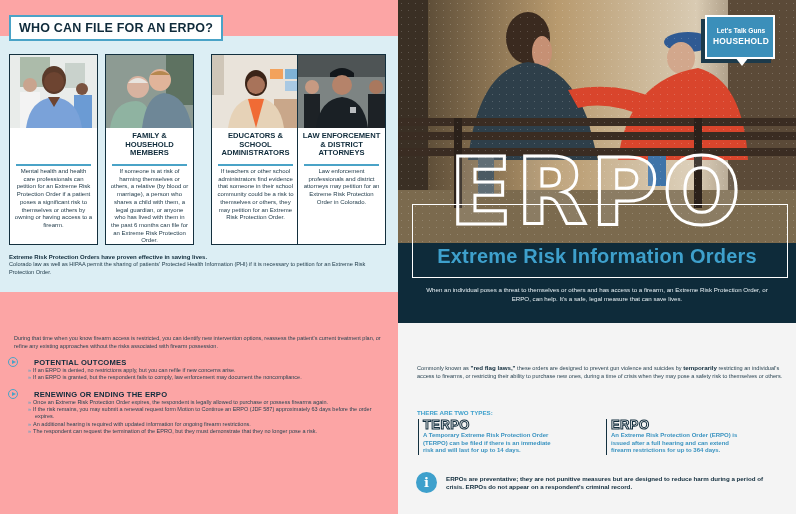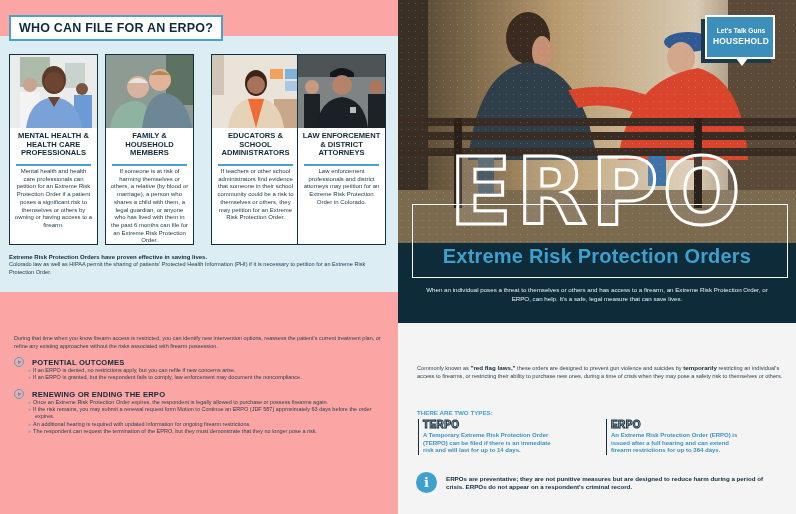--- a/index.html
+++ b/index.html
@@ -35,21 +35,21 @@
     position: absolute; left: 4px; right: 4px; top: 113px;
     font-size: 6px; line-height: 7.7px; text-align: center; color: #1c3746;
   }
   .card.c4 .title { top: 77px; }
   .who-foot { position: absolute; left: 9px; top: 254px; width: 380px; font-size: 5.6px; line-height: 7.4px; color: #1c3746; }
   .who-foot b { font-weight: 900; font-size: 6px; color: #0f2b3b; }
 
   
   .after-label { left: 14px; top: 306px; }
   .after-intro { position: absolute; left: 14px; top: 335px; width: 375px; font-size: 5.5px; line-height: 7.5px; color: #2a4452; }
-  .sub-head { position: absolute; left: 14px; display: flex; align-items: center; gap: 8px; text-align: center; }
+  .sub-head { position: absolute; left: 8px; display: flex; align-items: center; gap: 16px; text-align: center; }
   .sub-head .play {
     width: 10px; height: 10px; border-radius: 50%; border: 1.3px solid #4aa3c7; position: relative;
   }
   .sub-head .play::after {
     content: ""; position: absolute; left: 3px; top: 2px;
     border-left: 4px solid #4aa3c7; border-top: 2.4px solid transparent; border-bottom: 2.4px solid transparent;
   }
   .sub-head span.t { font-weight: 900; font-size: 7.6px; color: #0f2b3b; letter-spacing: 0.2px; text-transform: uppercase; }
   .bullets { position: absolute; left: 28px; width: 355px; font-size: 5.5px; line-height: 7.2px; color: #2a4452; list-style: none; }
   .bullets li { padding-left: 7px; text-indent: -7px; }
@@ -107,21 +107,21 @@
     position: absolute; left: 20px; right: 20px; top: 285px; text-align: center; z-index: 3;
     color: #e8f1f5; font-size: 6.2px; line-height: 9px;
   }
 
   .what-label { left: 19px; top: 333px; }
   .what-body { position: absolute; left: 19px; top: 364px; width: 370px; font-size: 5.6px; line-height: 8px; color: #2a4452; }
   .what-body b { font-weight: 900; color: #0f2b3b; font-size: 6.2px; }
   .types-head { position: absolute; left: 19px; top: 409px; font-weight: 900; font-size: 6.2px; color: #3ea0cc; text-transform: uppercase; }
   .type { position: absolute; top: 419px; width: 140px; border-left: 1.5px solid #13303f; padding-left: 4px; }
   .type .name {
-    font-weight: 900; font-size: 10px; line-height: 12px; color: #f4f4f4;
+    font-weight: 900; font-size: 13px; line-height: 12px; color: #f4f4f4;
     -webkit-text-stroke: 1px #0f2b3b; letter-spacing: 0.4px;
   }
   .type .desc { font-weight: 700; font-size: 6px; line-height: 7.6px; color: #3a93c0; margin-top: 1px; }
   .type1 { left: 20px; }
   .type2 { left: 208px; }
 
   .info { position: absolute; left: 18px; top: 472px; width: 360px; display: flex; align-items: center; gap: 9px; }
   .info .ic {
     width: 21px; height: 21px; border-radius: 50%; background: #3ea0cc; color: #fff; flex: none;
     font-weight: 900; font-family: "DejaVu Serif", serif; font-size: 13px; line-height: 21px; text-align: center; position: relative;
@@ -152,21 +152,20 @@
             <circle cx="20" cy="30" r="7" fill="#c9a48e"></circle>
             <rect x="10" y="37" width="20" height="36" fill="#f3f3f3"></rect>
             <circle cx="72" cy="34" r="6" fill="#7a5340"></circle>
             <rect x="64" y="40" width="18" height="33" fill="#6b9bd4"></rect>
             <ellipse cx="44" cy="25" rx="12" ry="14" fill="#5a3a2a"></ellipse>
             <circle cx="44" cy="27" r="10" fill="#6d4431"></circle>
             <path d="M16 73 Q20 44 44 42 Q68 44 72 73 Z" fill="#7aa2d9"></path>
             <path d="M38 42 L44 52 L50 42 Z" fill="#6d4431"></path>
           </svg>
         </div>
-        <div class="title">MENTAL HEALTH &amp; HEALTH CARE PROFESSIONALS</div>
         <div class="rule"></div>
         <div class="body">Mental health and health care professionals can petition for an Extreme Risk Protection Order if a patient poses a significant risk to themselves or others by owning or having access to a firearm.</div>
       </div>
 
       <div class="card" style="left:96px;">
         <div class="photo">
           <svg width="89" height="73" viewBox="0 0 89 73">
             <rect width="89" height="73" fill="#8d9b93"></rect>
             <rect x="60" y="0" width="29" height="50" fill="#5e7261"></rect>
             <circle cx="32" cy="32" r="11" fill="#d8b3a0"></circle>
@@ -293,21 +292,21 @@
   <div class="logo">
     <div class="box"></div>
     <div class="tail"></div>
     <div class="l1">Let's Talk Guns</div>
     <div class="l2">HOUSEHOLD</div>
   </div>
 
   <div class="title-band"></div>
   <div class="erpo-frame"></div>
   <div class="erpo-big">ERPO</div>
-  <div class="erpo-sub">Extreme Risk Protection Orders</div>
+  <div class="erpo-sub">Extreme Risk Information Orders</div>
   <div class="hero-desc">When an individual poses a threat to themselves or others and has access to a firearm, an Extreme Risk Protection Order, or ERPO, can help. It's a safe, legal measure that can save lives.</div>
 
 
   <div class="what-body">
     <span>Commonly known as </span><b>"red flag laws,"</b><span> these orders are designed to prevent gun violence and suicides by </span><b>temporarily</b><span> restricting an individual's access to firearms, or restricting their ability to purchase new ones, during a time of crisis when they may pose a safety risk to themselves or others.</span>
   </div>
 
   <div class="types-head">THERE ARE TWO TYPES:</div>
 
   <div class="type type1">

